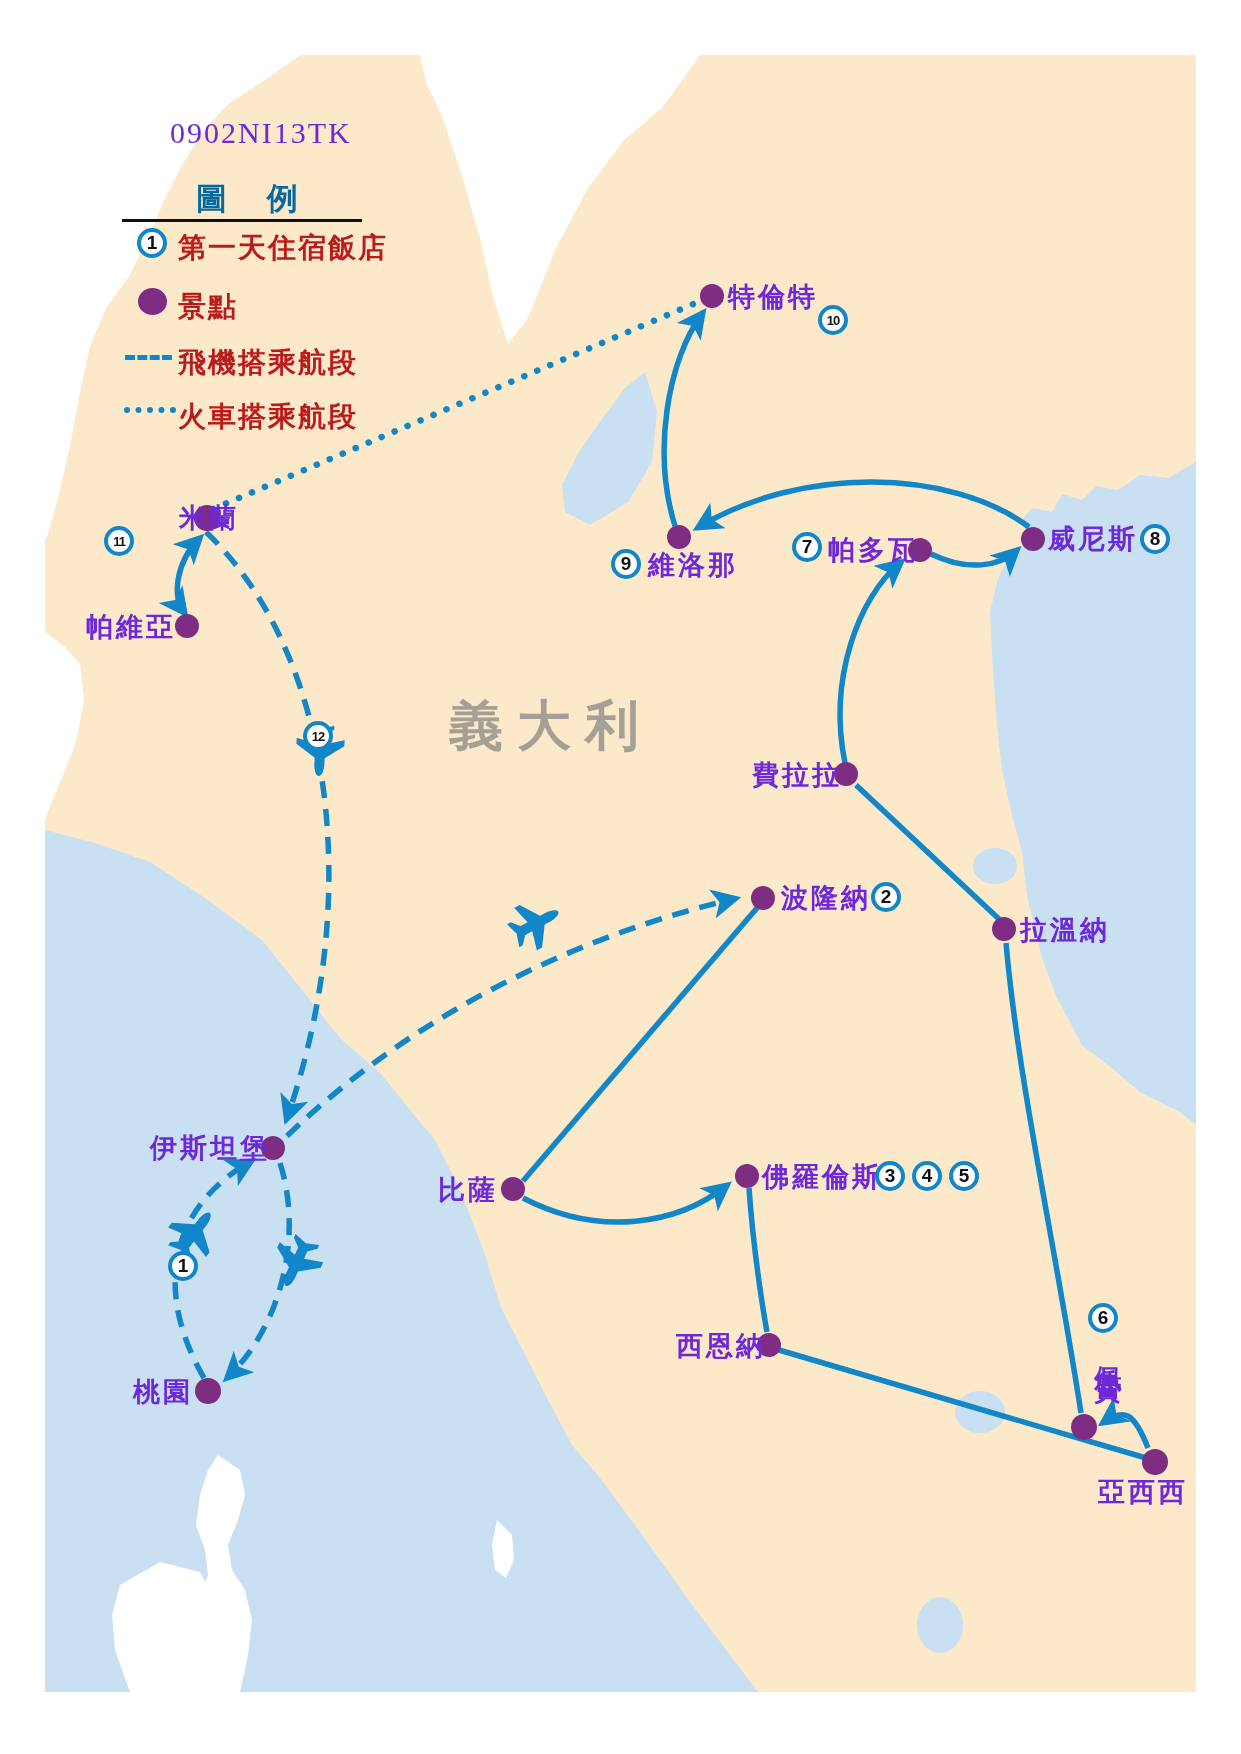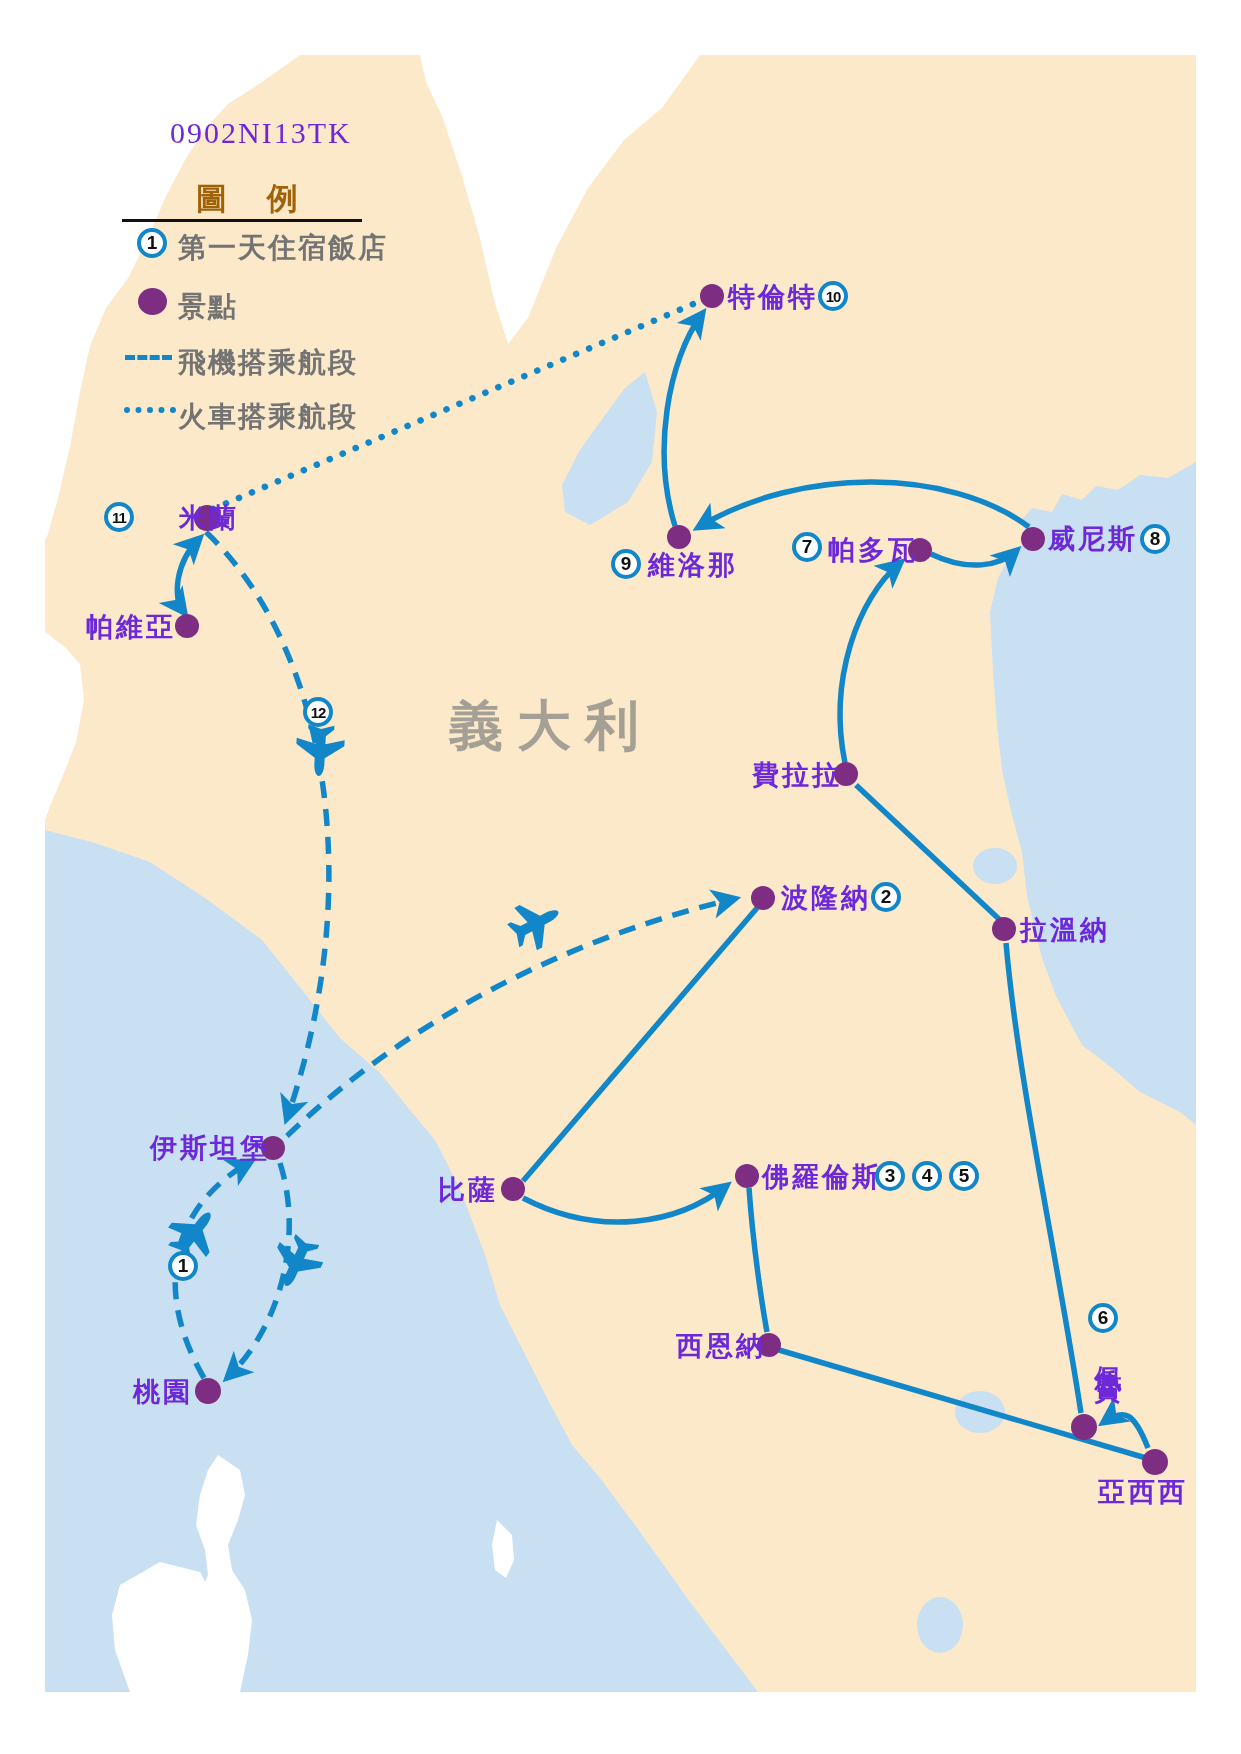--- a/index.html
+++ b/index.html
@@ -6,27 +6,27 @@
   #stage{position:relative;width:1241px;height:1754px;background:#ffffff;overflow:hidden;
          font-family:"Liberation Serif","DejaVu Serif",serif;}
   #mapsvg{position:absolute;left:0;top:0;}
   .lbl{position:absolute;color:#6d28d9;font-size:27px;font-weight:700;letter-spacing:3px;
        white-space:nowrap;line-height:30px;}
   .lbl.vert{writing-mode:vertical-rl;letter-spacing:6px;line-height:28px;}
   .badge{position:absolute;width:30px;height:30px;border-radius:50%;background:#ffffff;
          border:4px solid #1186c9;box-sizing:border-box;color:#111;
          font-family:"Liberation Sans","DejaVu Sans",sans-serif;font-weight:bold;
          font-size:19px;display:flex;align-items:center;justify-content:center;}
-  .badge.two{font-size:15px;letter-spacing:-1px;}
+  .badge.two{font-size:13px;letter-spacing:-1px;margin-top:24px;}
   #code{position:absolute;left:170px;top:116px;color:#6d28d9;font-size:30px;
         letter-spacing:2px;font-weight:500;}
   #legend-title{position:absolute;left:196px;top:178px;font-size:31px;font-weight:bold;
-        letter-spacing:16px;color:#a16207;}
+        letter-spacing:16px;color:#0369a1;}
   #legend-rule{position:absolute;left:122px;top:219px;width:240px;height:3px;background:#111;}
-  .leg-label{position:absolute;left:178px;font-size:28px;font-weight:600;color:#737373;
+  .leg-label{position:absolute;left:178px;font-size:28px;font-weight:600;color:#b91c1c;
         letter-spacing:2px;}
   #leg-dot{position:absolute;left:138px;top:288px;width:29px;height:27px;border-radius:50%;
         background:#7d2e83;}
   #leg-dash{position:absolute;left:125px;top:355px;width:47px;height:0;
         border-top:5px dashed #1186c9;}
   #leg-dotted{position:absolute;left:124px;top:407px;width:52px;height:0;
         border-top:6px dotted #1186c9;}
   #region-label{position:absolute;left:449px;top:690px;font-size:54px;font-weight:700;
         color:#a5a096;letter-spacing:14px;}
 </style>

